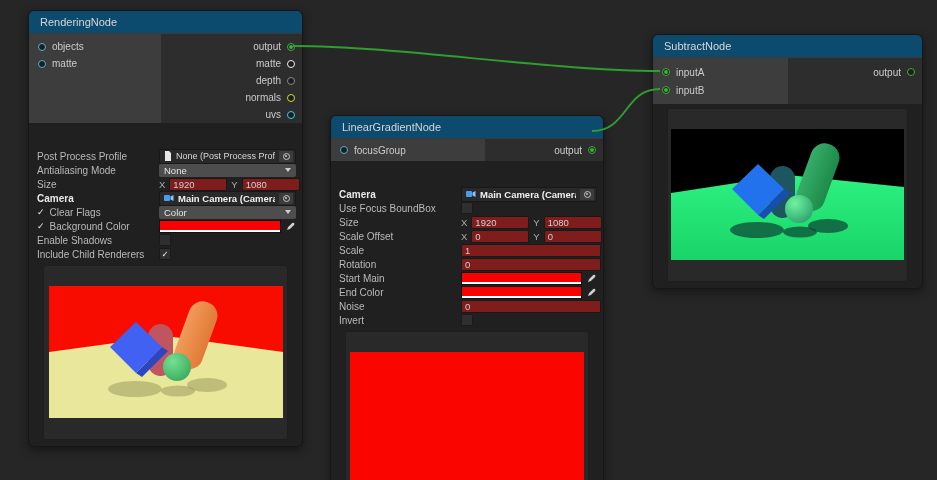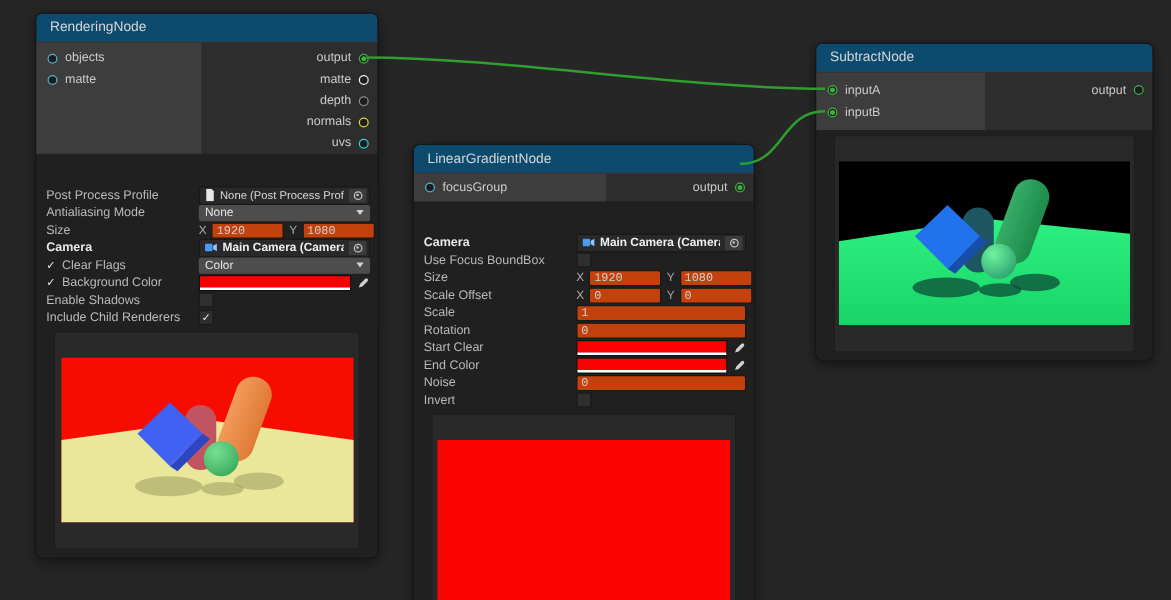--- a/index.html
+++ b/index.html
@@ -48,21 +48,21 @@
   .obj-field .grow{flex:1;overflow:hidden;white-space:nowrap;}
   .obj-field .grow.bold{font-weight:bold;color:#f0f0f0;font-size:9.5px;}
   .picker-btn{width:14px;height:11px;background:#3c3c3c;border-radius:1px;display:flex;align-items:center;justify-content:center;flex:none;cursor:pointer;}
   .picker-icon{width:7px;height:7px;border:1px solid #c4c4c4;border-radius:50%;position:relative;box-sizing:border-box;}
   .picker-icon i{position:absolute;left:1.5px;top:1.5px;width:2px;height:2px;border-radius:50%;background:#c4c4c4;}
 
   .dropdown{flex:1;display:flex;align-items:center;background:#4d4d4d;border-radius:2px;height:13px;padding:0 5px;color:#e6e6e6;font-size:9.5px;min-width:0;cursor:pointer;}
   .caret{width:0;height:0;border-left:3.5px solid transparent;border-right:3.5px solid transparent;border-top:4px solid #cfcfcf;margin-left:auto;}
 
   .axis{color:#ababab;font-size:9.5px;}
-  input.tfield{background:#c2410c;border:1px solid #191919;border-radius:2px;height:11px;font-size:9.5px;color:#cfcfcf;width:50px;padding:0 3px;font-family:Liberation Mono, monospace;outline:none;}
+  input.tfield{background:#7f1d1d;border:1px solid #191919;border-radius:2px;height:11px;font-size:9.5px;color:#cfcfcf;width:50px;padding:0 3px;font-family:Liberation Sans, sans-serif;outline:none;}
   input.tfield.full{flex:1;width:auto;}
 
   .swatch{flex:1;height:11px;border:1px solid #101010;display:flex;flex-direction:column;min-width:0;cursor:pointer;}
   .swatch-main{flex:1;}
   .swatch-alpha{height:2px;background:#ffffff;}
   .eyedrop{flex:none;width:11px;height:11px;display:flex;align-items:center;justify-content:center;cursor:pointer;}
 
   .checkbox{width:10px;height:10px;background:#2f2f2f;border:1px solid #1a1a1a;border-radius:1px;display:flex;align-items:center;justify-content:center;font-size:8.5px;color:#ececec;line-height:1;flex:none;cursor:pointer;}
 
   .preview{margin:2px 14px 6px;background:#292929;border:1px solid #1e1e1e;border-radius:3px;padding:20px 3px 21px;display:flex;justify-content:center;}
@@ -342,21 +342,21 @@
     <div class="prop-row">
       <div class="prop-label">
           <span>Rotation</span>
         </div>
       <div class="prop-value">
           <input class="tfield full" value="0" style="">
         </div>
     </div>
     <div class="prop-row">
       <div class="prop-label">
-          <span>Start Clear</span>
+          <span>Start Main</span>
         </div>
       <div class="prop-value">
         <div class="swatch">
           <span class="swatch-main" style="background-color: rgb(250, 0, 0);"></span>
           <span class="swatch-alpha"></span>
         </div>
         <span class="eyedrop">
             <svg width="10" height="10" viewBox="0 0 10 10">
               <path d="M1 9 L2 6.2 L6.2 2 a1.35 1.35 0 0 1 1.9 1.9 L3.9 8.1 Z" fill="#cfcfcf"></path>
             </svg>

